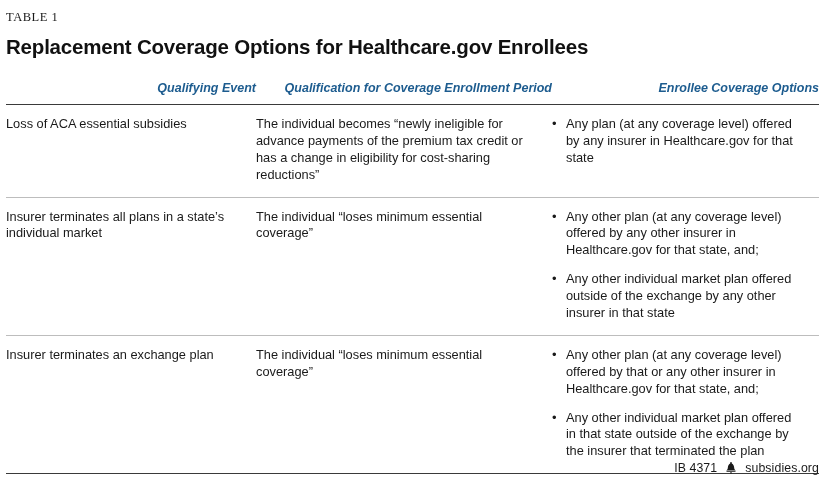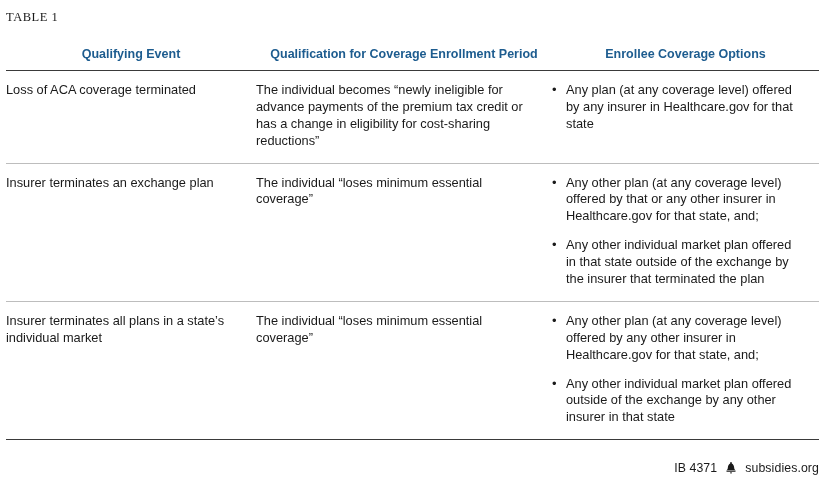--- a/index.html
+++ b/index.html
@@ -41,27 +41,28 @@
   .table-wrap {
     margin: 22px 6px 0 6px;
     width: 813px;
   }
   table.data {
     border-collapse: collapse;
     width: 813px;
     table-layout: fixed;
   }
   table.data thead th {
-    text-align: center;
+    text-align: right;
     font-size: 12.5px;
     font-weight: bold;
     color: #1d5c8f;
     padding: 0 0 9px 0;
     vertical-align: bottom;
     border-bottom: 1.5px solid #3a3a3a;
+    font-style: italic;
   }
   table.data thead th.c1 { width: 250px; }
   table.data thead th.c2 { width: 296px; padding-left: 0; }
   table.data thead th.c3 { width: 267px; padding-left: 0; }
 
   table.data tbody td {
     vertical-align: top;
     font-size: 12.8px;
     line-height: 1.32;
     color: #1a1a1a;
@@ -119,74 +120,75 @@
   }
   .footer .site { letter-spacing: 0.1px; }
 </style>
 </head>
 <body>
 
 <div class="page">
 
   <div class="table-label">TABLE 1</div>
 
+  <div class="title">Replacement Coverage Options for Healthcare.gov Enrollees</div>
 
   <div class="table-wrap">
     <table class="data">
       <thead>
         <tr>
           <th class="c1">Qualifying Event</th>
           <th class="c2">Qualification for Coverage Enrollment Period</th>
           <th class="c3">Enrollee Coverage Options</th>
         </tr>
       </thead>
       <tbody>
 
         <tr>
-          <td class="c1">Loss of ACA coverage terminated</td>
+          <td class="c1">Loss of ACA essential subsidies</td>
           <td class="c2">The individual becomes “newly ineligible for advance payments of the premium tax credit or has a change in eligibility for cost-sharing reductions”</td>
           <td class="c3">
             <ul class="opts">
               <li>
                 <span class="bullet">•</span>
                 <span>Any plan (at any coverage level) offered by any insurer in Healthcare.gov for that state</span>
+              </li>
+            </ul>
+          </td>
+        </tr>
+
+        <tr class="row-tall">
+          <td class="c1">Insurer terminates all plans in a state’s individual market</td>
+          <td class="c2">The individual “loses minimum essential coverage”</td>
+          <td class="c3">
+            <ul class="opts">
+              <li>
+                <span class="bullet">•</span>
+                <span>Any other plan (at any coverage level) offered by any other insurer in Healthcare.gov for that state, and;</span>
+              </li>
+              <li>
+                <span class="bullet">•</span>
+                <span>Any other individual market plan offered outside of the exchange by any other insurer in that state</span>
               </li>
             </ul>
           </td>
         </tr>
 
         <tr class="row-tall">
           <td class="c1">Insurer terminates an exchange plan</td>
           <td class="c2">The individual “loses minimum essential coverage”</td>
           <td class="c3">
             <ul class="opts">
               <li>
                 <span class="bullet">•</span>
                 <span>Any other plan (at any coverage level) offered by that or any other insurer in Healthcare.gov for that state, and;</span>
               </li>
               <li>
                 <span class="bullet">•</span>
                 <span>Any other individual market plan offered in that state outside of the exchange by the insurer that terminated the plan</span>
-              </li>
-            </ul>
-          </td>
-        </tr>
-
-        <tr class="row-tall">
-          <td class="c1">Insurer terminates all plans in a state’s individual market</td>
-          <td class="c2">The individual “loses minimum essential coverage”</td>
-          <td class="c3">
-            <ul class="opts">
-              <li>
-                <span class="bullet">•</span>
-                <span>Any other plan (at any coverage level) offered by any other insurer in Healthcare.gov for that state, and;</span>
-              </li>
-              <li>
-                <span class="bullet">•</span>
-                <span>Any other individual market plan offered outside of the exchange by any other insurer in that state</span>
               </li>
             </ul>
           </td>
         </tr>
 
       </tbody>
     </table>
   </div>
 
   <div class="footer">

